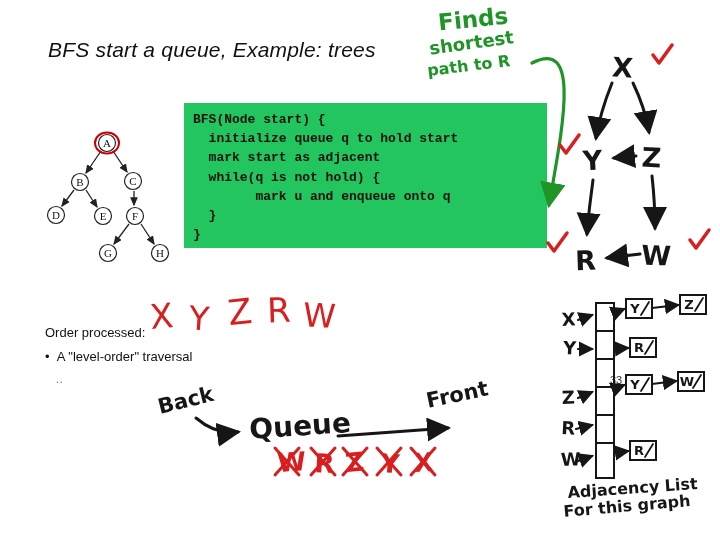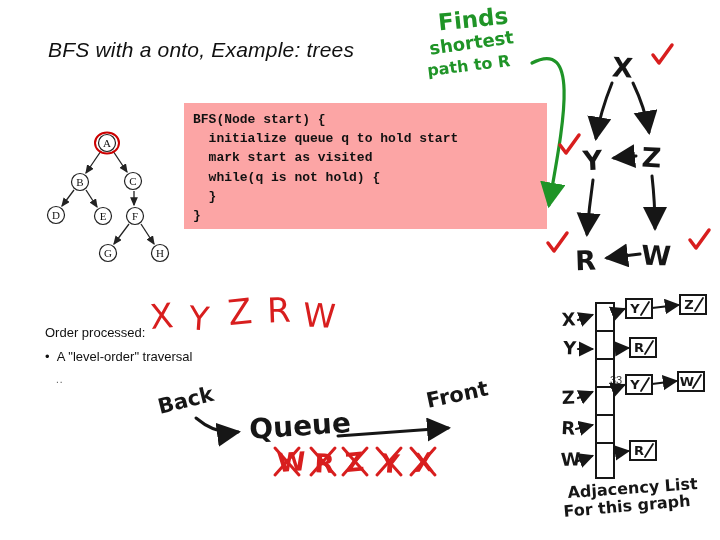--- a/index.html
+++ b/index.html
@@ -1,40 +1,40 @@
 <!DOCTYPE html>
 <html><head>
 <meta charset="utf-8">
 <style>
   html,body{margin:0;padding:0;background:#ffffff;}
   .slide{position:relative;width:720px;height:540px;background:#ffffff;overflow:hidden;
          font-family:"Liberation Sans",sans-serif;color:#111;}
   .abs{position:absolute;}
   .title{font-style:italic;font-size:21px;font-weight:normal;margin:0;letter-spacing:.2px;}
-  .codeblock{background:#fca5a5;padding:7px 8px 4px 9px;
+  .codeblock{background:#22c55e;padding:7px 8px 4px 9px;
              font-family:"Liberation Mono","DejaVu Sans Mono",monospace;
              font-weight:bold;font-size:13px;line-height:19.2px;}
   .codeline{white-space:pre;}
   .label13{font-size:13px;margin-top:8px;}
   .pagenum{font-size:11px;color:#333;}
   .subdots{font-size:10px;color:#555;letter-spacing:1px;}
   .gnote{font-family:"DejaVu Sans",sans-serif;font-weight:bold;color:#1f9427;}
   .redletter{font-family:"DejaVu Sans",sans-serif;color:#d81e1e;}
   svg{position:absolute;overflow:visible;}
   svg text.hwt{font-family:"DejaVu Sans",sans-serif;font-weight:bold;fill:#161616;}
   svg text.redt{font-family:"DejaVu Sans",sans-serif;font-weight:bold;fill:#d81e1e;}
   svg text.treelabel{font-family:"Liberation Serif",serif;font-size:11px;fill:#111;}
   svg text.boxlabel{font-family:"DejaVu Sans",sans-serif;font-weight:bold;font-size:13px;fill:#161616;}
 </style>
 </head>
 <body>
 
 <div class="slide">
 
-  <h1 class="abs title" style="left:48px;top:38px;">BFS with a onto, Example: trees</h1>
+  <h1 class="abs title" style="left:48px;top:38px;">BFS start a queue, Example: trees</h1>
 
   <svg style="left:35px;top:124px;" width="150" height="150">
     <defs>
       <marker id="ahT" markerWidth="7" markerHeight="7" refX="6" refY="3" orient="auto">
         <path d="M0,0 L7,3 L0,6 Z" fill="#222"></path>
       </marker>
     </defs>
     <g stroke="#222" stroke-width="1.3" marker-end="url(#ahT)">
       <line x1="66" y1="27" x2="51" y2="49"></line>
       <line x1="78" y1="27" x2="92" y2="48"></line>
@@ -63,22 +63,23 @@
       <text class="treelabel" x="68" y="96">E</text>
       <text class="treelabel" x="100" y="96">F</text>
       <text class="treelabel" x="73" y="133">G</text>
       <text class="treelabel" x="125" y="133">H</text>
     </g>
   </svg>
 
   <div class="abs codeblock" style="left:184px;top:103px;width:346px;">
     <div class="codeline">BFS(Node start) {</div>
     <div class="codeline">  initialize queue q to hold start</div>
-    <div class="codeline">  mark start as visited</div>
+    <div class="codeline">  mark start as adjacent</div>
     <div class="codeline">  while(q is not hold) {</div>
+    <div class="codeline">        mark u and enqueue onto q</div>
     <div class="codeline">  }</div>
     <div class="codeline">}</div>
   </div>
 
   <div class="abs gnote" style="left:438px;top:6px;font-size:23px;transform:rotate(-6deg);">Finds</div>
   <div class="abs gnote" style="left:429px;top:32px;font-size:18px;transform:rotate(-8deg);">shortest</div>
   <div class="abs gnote" style="left:427px;top:56px;font-size:16px;transform:rotate(-7deg);">path to R</div>
 
   <svg style="left:420px;top:25px;" width="170" height="200">
     <defs>

